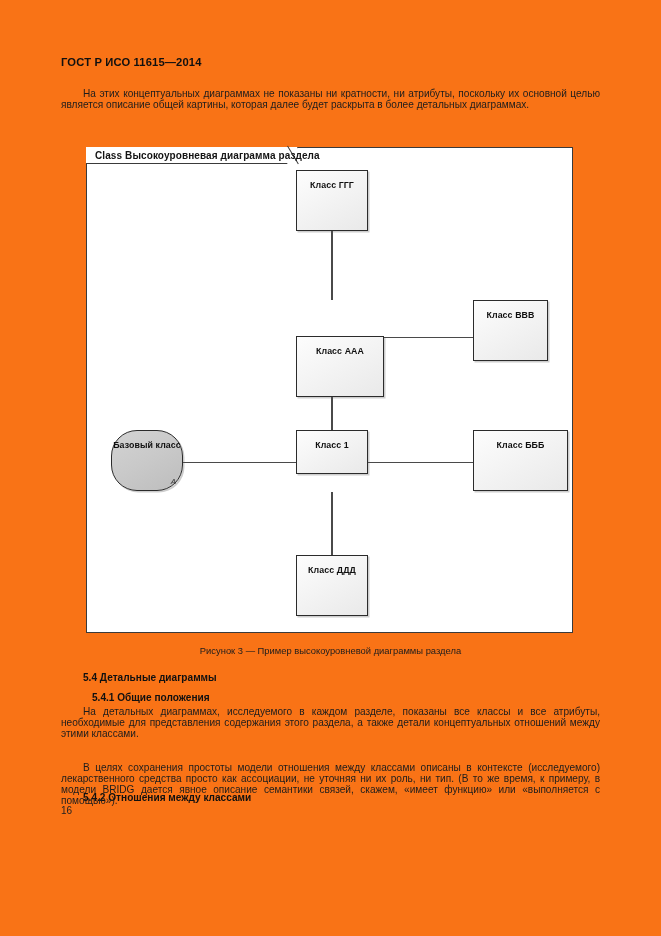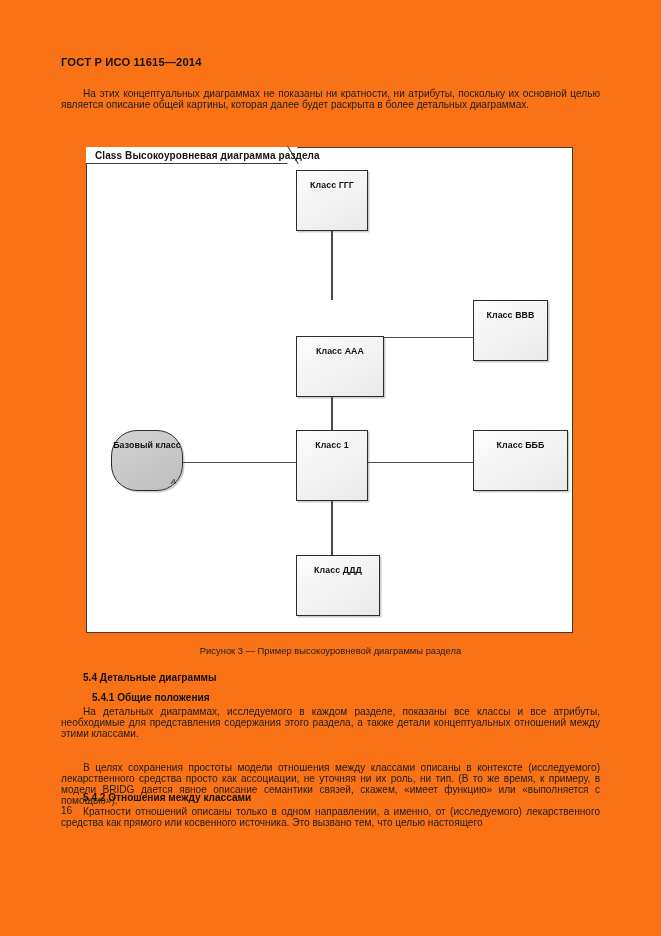--- a/index.html
+++ b/index.html
@@ -222,46 +222,45 @@
 
     <div class="cbox" style="left:387px; top:153px; width:75px; height:61px;">
       <div class="cname">Класс ВВВ</div>
     </div>
 
     <div class="cbox abstract" style="left:25px; top:283px; width:72px; height:61px;">
       <div class="cname">Базовый класс</div>
       <div class="abstract-mark">A</div>
     </div>
 
-    <div class="cbox" style="left:210px; top:283px; width:72px; height:71px;">
+    <div class="cbox" style="left:210px; top:283px; width:72px; height:44px;">
       <div class="cname">Класс 1</div>
     </div>
 
     <div class="cbox" style="left:387px; top:283px; width:95px; height:61px;">
       <div class="cname">Класс БББ</div>
     </div>
 
-    <div class="cbox" style="left:210px; top:408px; width:84px; height:61px;">
+    <div class="cbox" style="left:210px; top:408px; width:72px; height:61px;">
       <div class="cname">Класс ДДД</div>
     </div>
 
   </div>
 
   <div class="fig-caption">Рисунок 3 — Пример высокоуровневой диаграммы раздела</div>
 
   <div class="heading" style="top:672px;">5.4 Детальные диаграммы</div>
 
   <div class="heading" style="top:692px;margin-left:9px;">5.4.1 Общие положения</div>
 
   <div class="body-block" style="top:706px;">
     <p class="indent">На детальных диаграммах, исследуемого в каждом разделе, показаны все классы и все атрибуты, необходимые для представления содержания этого раздела, а также детали концептуальных отношений между этими классами.</p>
   </div>
 
   <div class="heading" style="top:748px;margin-top:44px;">5.4.2 Отношения между классами</div>
 
   <div class="body-block" style="top:762px;">
     <p class="indent">В целях сохранения простоты модели отношения между классами описаны в контексте (исследуемого) лекарственного средства просто как ассоциации, не уточняя ни их роль, ни тип. (В то же время, к примеру, в модели BRIDG дается явное описание семантики связей, скажем, «имеет функцию» или «выполняется с помощью»).</p>
-    <p class="indent">Кратности отношений описаны только в одном направлении, а именно, от (исследуемого) лекарственного средства как прямого или косвенного источника. Это вызвано тем, что целью настоящего</p>
   </div>
 
   <div class="page-number">16</div>
 
 </div>
 
 </body></html>

